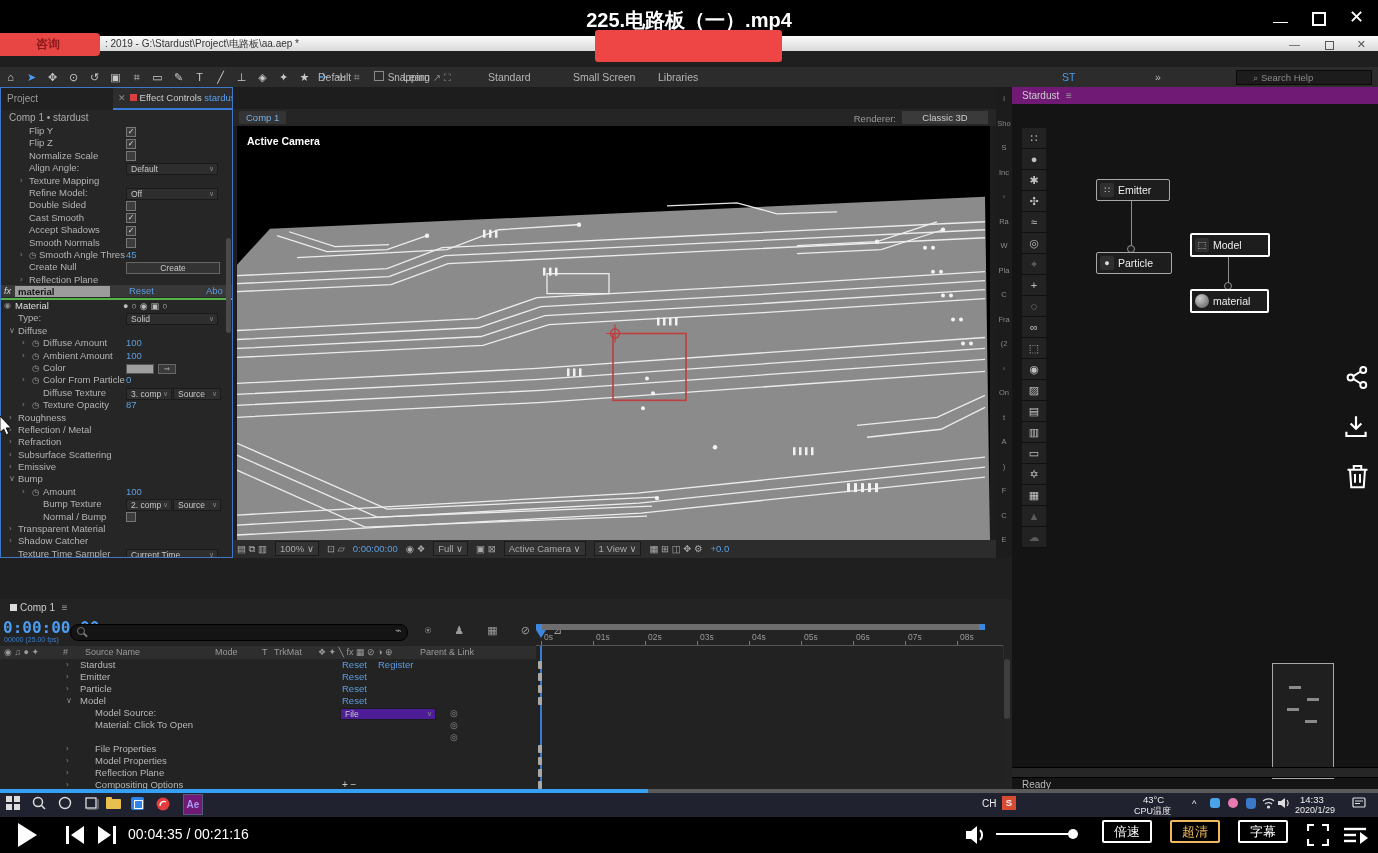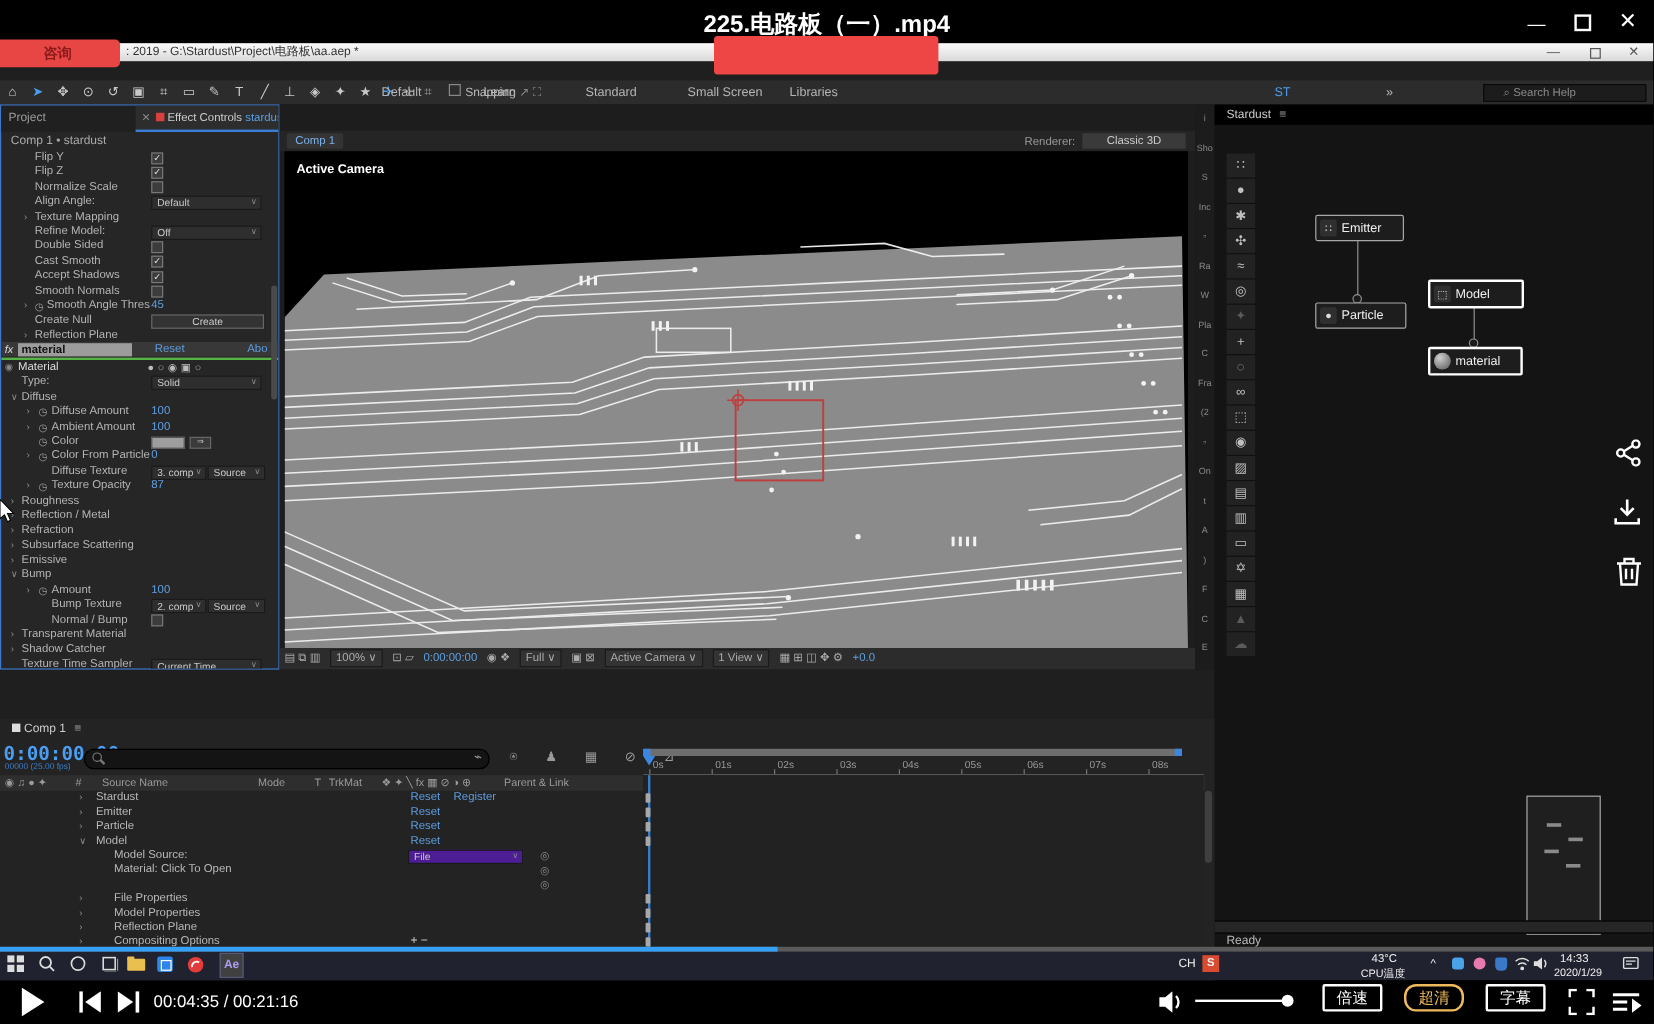--- a/index.html
+++ b/index.html
@@ -78,21 +78,21 @@
   #comp-bottom{position:absolute;left:0;bottom:0;right:0;height:18px;background:#2c2c2c;
     color:#aaa;font-size:9.5px;line-height:18px;white-space:nowrap;}
   #comp-bottom span{margin:0 4px;}
   .cbblue{color:#5e9fe0;}
   .cbdd{border:1px solid #1a1a1a;background:#333;padding:1px 4px;}
   
   #side-strip{left:996px;top:87px;width:16px;height:471px;background:#1c1c1c;}
   .strip-item{width:100%;text-align:center;color:#8a8a8a;font-size:7.5px;height:24.5px;line-height:24.5px;overflow:hidden;}
   
   #sd-panel{left:1012px;top:87px;width:366px;height:703px;background:#141414;}
-  #sd-header{position:absolute;left:0;top:0;right:0;height:17px;background:#000000;color:#ccc;
+  #sd-header{position:absolute;left:0;top:0;right:0;height:17px;background:#701a75;color:#ccc;
     font-size:10px;line-height:17px;padding-left:10px;}
   #sd-subheader{position:absolute;left:0;top:17px;right:0;height:20px;background:#0c0c0c;color:#ccc;
     font-size:10.5px;line-height:20px;}
   #sd-help{position:absolute;right:12px;top:0;color:#ccc;}
   #sd-toolstrip{position:absolute;left:10px;top:41px;width:26px;}
   .sd-tool{width:24px;height:20px;background:#222;border-bottom:1px solid #101010;color:#c0c0c0;
     font-size:11px;line-height:20px;text-align:center;}
   .sd-tool.dim{color:#5a5a5a;}
   .sd-node{position:absolute;height:20px;background:#1d1d1d;border:1px solid #a8a8a8;border-radius:2px;
     display:flex;align-items:center;}
@@ -151,21 +151,21 @@
   
   #badge-consult{position:absolute;left:-4px;top:33px;width:104px;height:23px;background:#e84545;
     border-radius:4px;color:#8b1a1a;font-size:12px;font-weight:bold;text-align:center;line-height:23px;z-index:30;}
   #red-overlay{position:absolute;left:595px;top:30px;width:187px;height:32px;background:#ee4545;border-radius:3px;z-index:30;}
   .ov-icon{position:absolute;z-index:30;}
   #cursor-arrow{position:absolute;left:-2px;top:416px;z-index:40;}
   
   #taskbar{position:absolute;left:0;top:792px;width:1378px;height:25px;background:#20222f;z-index:10;}
   .tb-ico{position:absolute;top:4px;}
   .tb-txt{position:absolute;color:#eee;font-size:9.5px;}
-  #ae-badge{position:absolute;left:183px;top:2px;width:18px;height:19px;background:#404040;border:1px solid #565a7a;
+  #ae-badge{position:absolute;left:183px;top:2px;width:18px;height:19px;background:#701a75;border:1px solid #565a7a;
     color:#a79bf0;font-weight:bold;font-size:10px;text-align:center;line-height:19px;}
   #progressbar{position:absolute;left:0;top:789px;width:1378px;height:4px;background:#5a5a5a;z-index:20;}
   #progress-fill{height:100%;background:#35a0f5;}
   #playerbar{position:absolute;left:0;top:817px;width:1378px;height:36px;background:#000;z-index:20;}
   .pbtn{position:absolute;top:3px;height:19px;border:2px solid #fff;border-radius:2px;color:#fff;
     font-size:13px;line-height:19px;padding:0 10px;}
   .pbtn.orange{border-color:#efb95e;color:#efb95e;}
   #pb-time{position:absolute;left:128px;top:9px;color:#fff;font-size:14px;}
   #vol-line{position:absolute;left:996px;top:16px;width:80px;height:2px;background:#fff;}
   #vol-knob{position:absolute;left:1068px;top:11.5px;width:10px;height:10px;border-radius:50%;background:#fff;}
@@ -775,21 +775,21 @@
         <rect x="15" y="0" width="3" height="18" fill="#fff"></rect>
       </svg>
     <span id="pb-time">00:04:35 / 00:21:16</span>
     <svg style="position:absolute;left:966px;top:9px;" width="24" height="18">
         <polygon points="0,5 5,5 11,0 11,18 5,13 0,13" fill="#fff"></polygon>
         <path d="M14,4 A7,7 0 0 1 14,14" stroke="#fff" fill="none" stroke-width="2"></path>
       </svg>
     <div id="vol-line"></div>
     <div id="vol-knob"></div>
     <span class="pbtn" style="left:1102px;">倍速</span>
-    <span class="pbtn orange" style="left:1170px;border-radius:10px;">超清</span>
+    <span class="pbtn orange" style="left:1170px;">超清</span>
     <span class="pbtn" style="left:1238px;">字幕</span>
     <svg style="position:absolute;left:1307px;top:7px;" width="22" height="22">
         <g stroke="#fff" stroke-width="2.2" fill="none">
           <path d="M1,7 V1 H7"></path>
           <path d="M15,1 H21 V7"></path>
           <path d="M21,15 V21 H15"></path>
           <path d="M7,21 H1 V15"></path>
         </g>
       </svg>
     <svg style="position:absolute;left:1344px;top:9px;" width="24" height="18">

